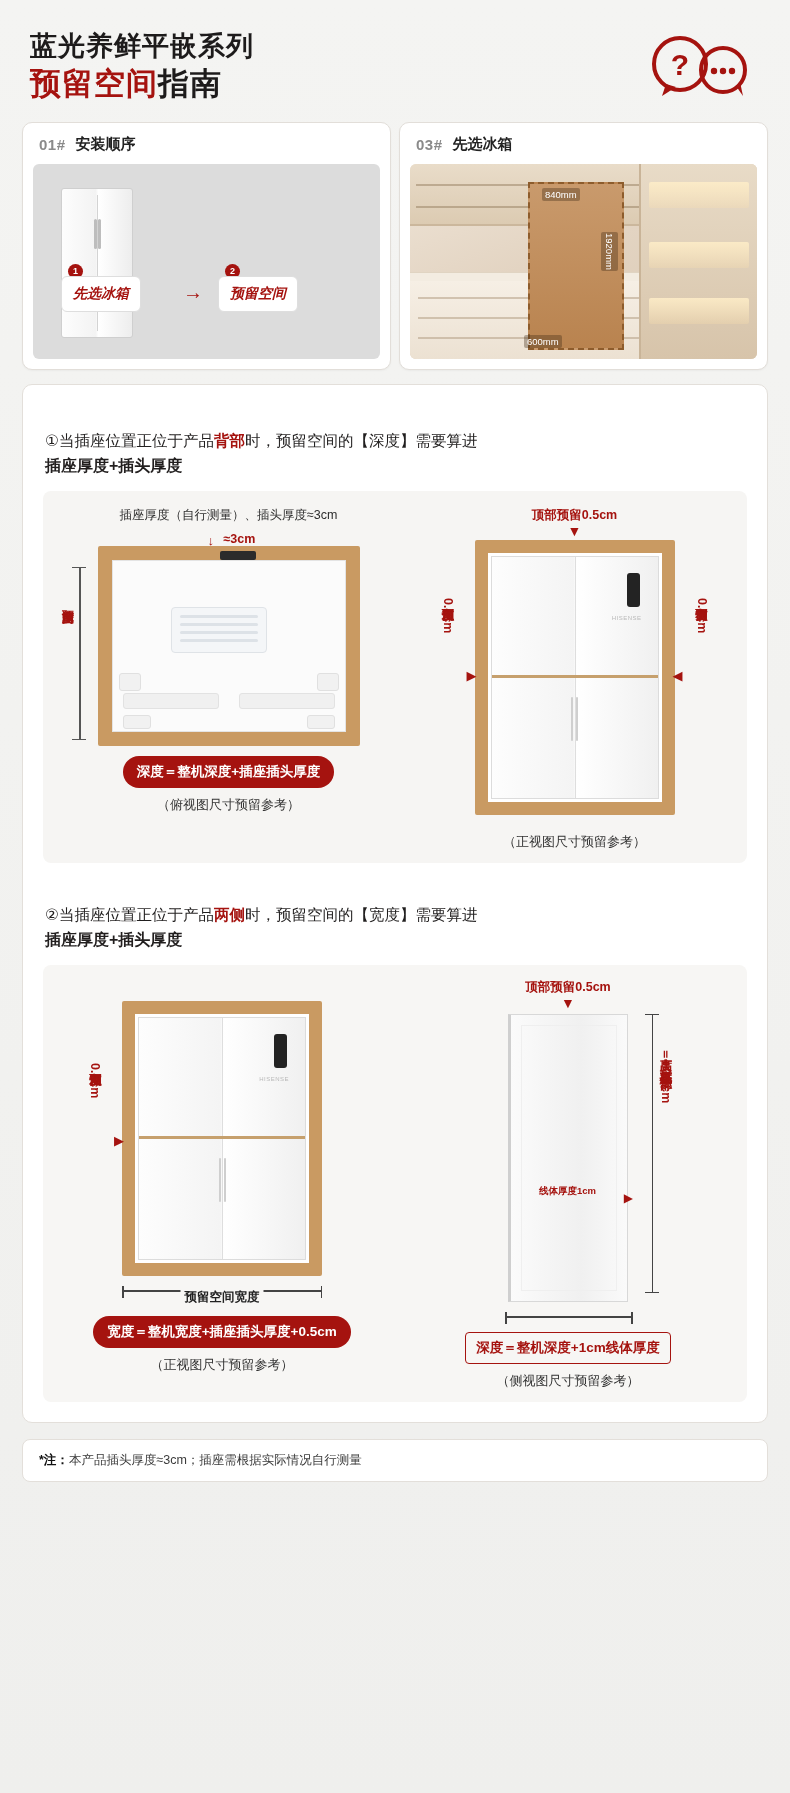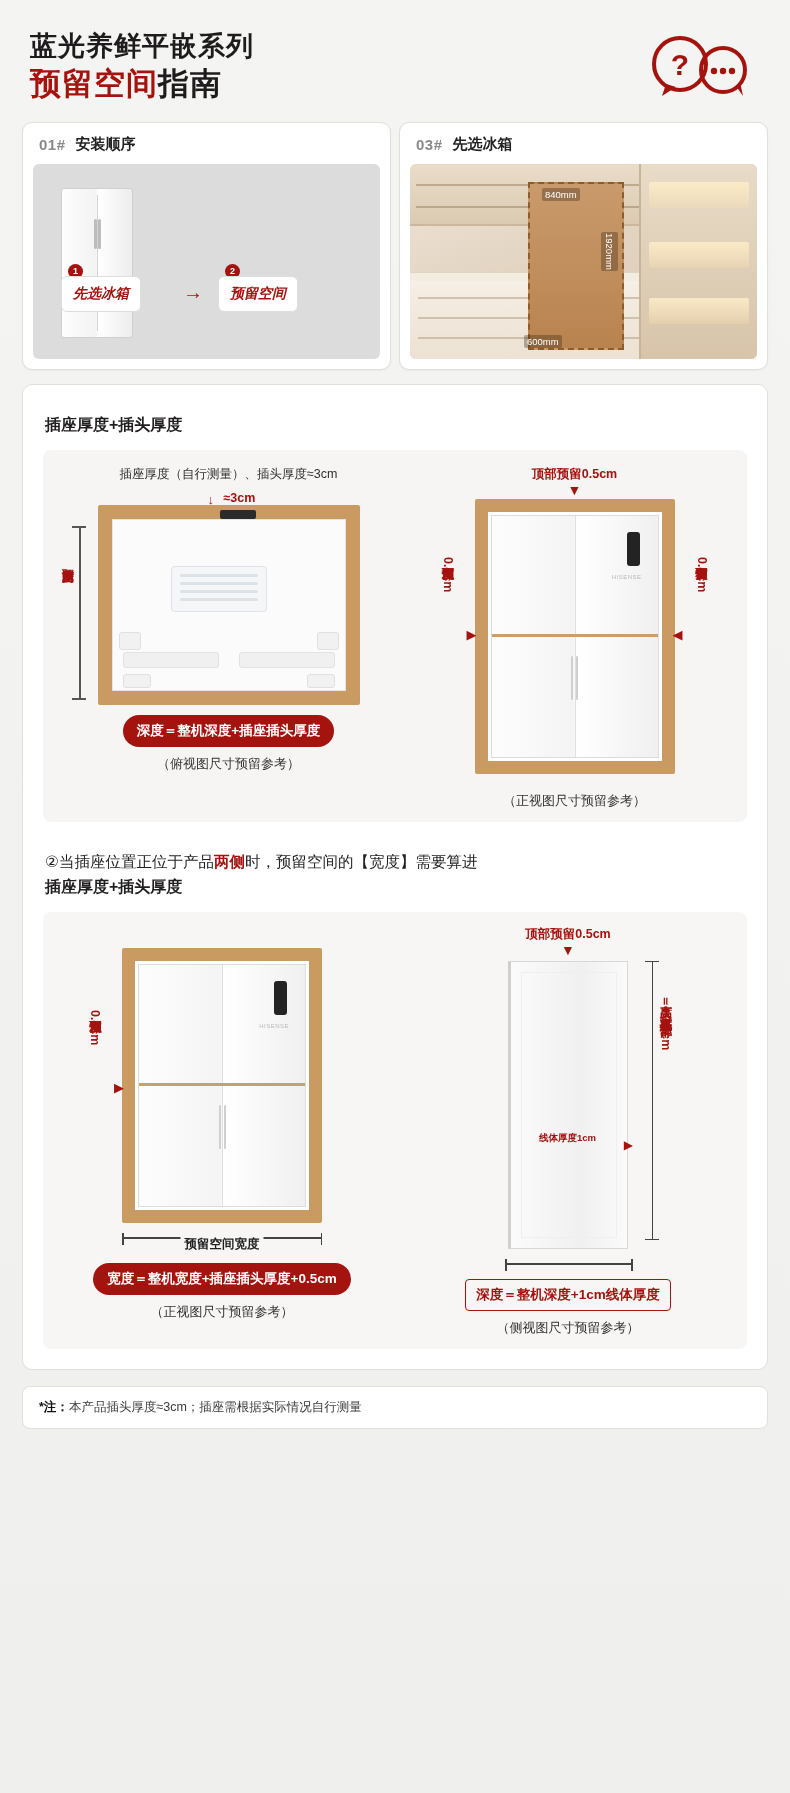--- a/index.html
+++ b/index.html
@@ -510,20 +510,23 @@
             <div class="dim-label vert" style="right:4px; top:48px;">1920mm</div>
             <div class="dim-label" style="left:-6px; bottom:0;">600mm</div>
           </div>
         </div>
       </div>
     </div>
   </div>
 
   <div class="main-card">
 
+    <div class="para">
+      <span class="circle-num">①</span><span>当插座位置正位于产品</span><span class="hl">背部</span><span>时，预留空间的【深度】需要算进</span>
+    </div>
     <div class="strong-line">插座厚度+插头厚度</div>
 
     <div class="figure-block">
 
       <div class="fig" style="flex:1.08 1 0;">
         <div style="font-size:12.5px; color:#2e2e2e; text-align:center; margin-top:2px;">插座厚度（自行测量）、插头厚度≈3cm</div>
 
         <div class="topview">
           <div class="topview-inner">
             <div class="tv-vent">
@@ -575,21 +578,21 @@
           <div style="position:absolute; left:-8px; top:128px; color:#a5130f; font-size:13px;">▶</div>
 
           <div class="lbl-red-v" style="right:-34px; top:58px;">右侧预留0.5cm</div>
           <div style="position:absolute; right:-8px; top:128px; color:#a5130f; font-size:13px;">◀</div>
         </div>
 
         <div class="fig-cap" style="margin-top:18px;">（正视图尺寸预留参考）</div>
       </div>
     </div>
 
-    <div class="para" style="margin-top:28px;">
+    <div class="para" style="margin-top:40px;">
       <span class="circle-num">②</span><span>当插座位置正位于产品</span><span class="hl">两侧</span><span>时，预留空间的【宽度】需要算进</span>
     </div>
     <div class="strong-line">插座厚度+插头厚度</div>
 
     <div class="figure-block" style="background:#f7f6f4;">
 
       <div class="fig">
         <div class="frame-wrap" style="margin-top:22px;">
           <div class="cab-frame">
             <div class="fridge">

